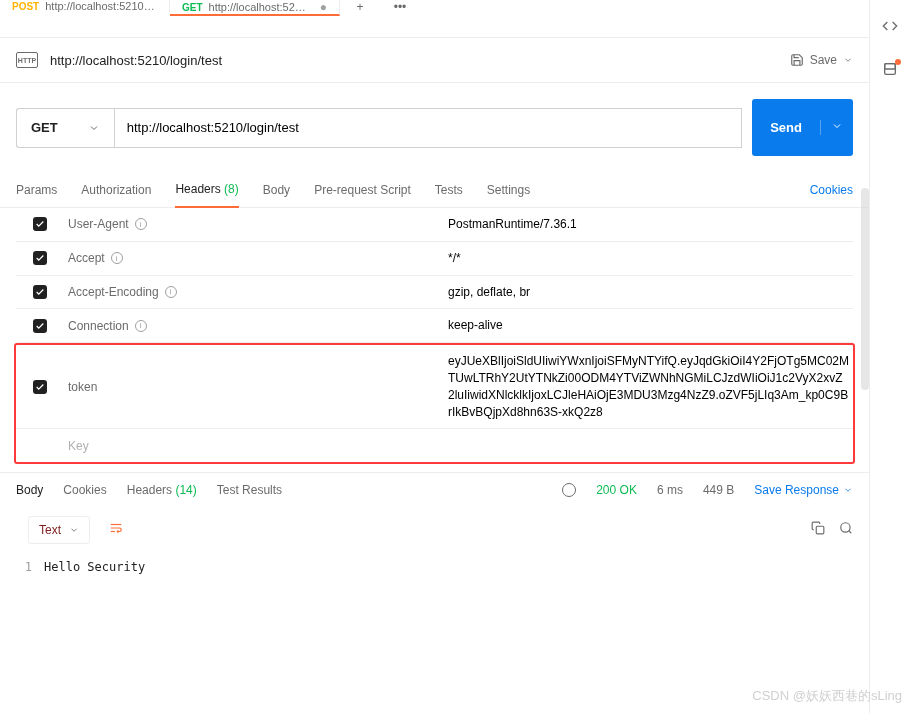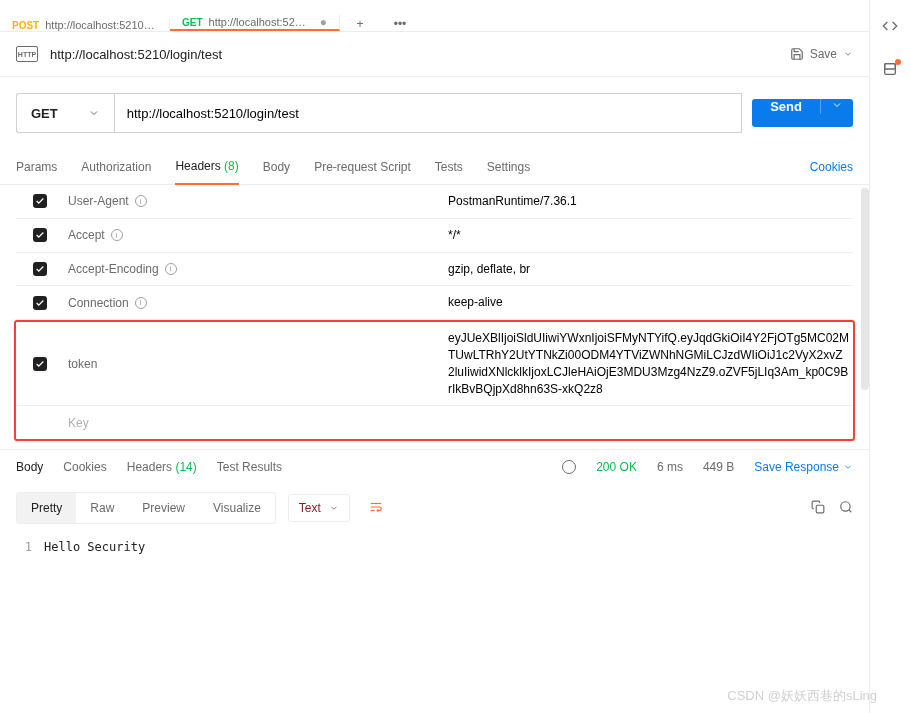--- a/index.html
+++ b/index.html
@@ -3,40 +3,40 @@
 <meta charset="utf-8">
 <style>
 * { box-sizing: border-box; margin: 0; padding: 0; }
 body { font-family: -apple-system, BlinkMacSystemFont, "Segoe UI", Arial, sans-serif; font-size: 12px; color: #212121; background: #fff; width: 910px; height: 713px; overflow: hidden; position: relative; }
 .main { display: flex; height: 100%; }
 .content { flex: 1; display: flex; flex-direction: column; border-right: 1px solid #ededed; }
 .rightbar { width: 40px; display: flex; flex-direction: column; align-items: center; padding-top: 18px; gap: 24px; color: #6b6b6b; }
 .rightbar .ic { position: relative; cursor: pointer; }
 .dot { position: absolute; top: -2px; right: -3px; width: 6px; height: 6px; background: #ff6c37; border-radius: 50%; }
 
-.tabs { display: flex; border-bottom: 1px solid #ededed; height: 32px; align-items: flex-end; }
+.tabs { display: flex; border-bottom: 1px solid #ededed; height: 38px; align-items: flex-start; }
 .tab { display: flex; align-items: center; padding: 0 12px; gap: 6px; border-right: 1px solid #ededed; color: #6b6b6b; cursor: pointer; min-width: 0; max-width: 170px; }
 .tab.active { background: #fff; border-bottom: 2px solid #ff6c37; }
 .tab .method { font-weight: 600; font-size: 10px; }
 .tab .method.post { color: #ffb400; }
 .tab .method.get { color: #0cbb52; }
 .tab .ttxt { font-size: 11px; overflow: hidden; text-overflow: ellipsis; white-space: nowrap; }
 .tab .x { color: #a0a0a0; margin-left: 4px; }
 .tab-plus, .tab-more { display: flex; align-items: center; justify-content: center; width: 40px; color: #6b6b6b; cursor: pointer; }
 
 .titlebar { display: flex; align-items: center; padding: 14px 16px; gap: 12px; border-bottom: 1px solid #ededed; }
 .httpicon { width: 22px; height: 16px; border: 1px solid #6b6b6b; border-radius: 2px; display: flex; align-items: center; justify-content: center; font-size: 7px; color: #6b6b6b; font-weight: bold; }
 .title { font-weight: 400; font-size: 13px; flex: 1; }
 .savebtn { display: flex; align-items: center; gap: 6px; color: #6b6b6b; cursor: pointer; font-size: 12px; }
 
 .reqrow { display: flex; align-items: center; padding: 16px; gap: 0; }
 .methodsel { display: flex; align-items: center; gap: 30px; padding: 0 14px; height: 40px; border: 1px solid #d0d0d0; border-right: none; border-radius: 3px 0 0 3px; cursor: pointer; }
 .methodsel .m { color: #212121; font-weight: 600; font-size: 13px; }
 .urlinput { flex: 1; height: 40px; border: 1px solid #d0d0d0; padding: 0 12px; font-size: 13px; outline: none; }
-.sendbtn { display: flex; align-items: flex-start; background: #097bed; color: #fff; height: 28px; margin-left: 10px; border-radius: 3px; cursor: pointer; }
+.sendbtn { display: flex; align-items: center; background: #097bed; color: #fff; height: 57px; margin-left: 10px; border-radius: 3px; cursor: pointer; }
 .sendbtn .lbl { padding: 0 18px; font-weight: 600; font-size: 13px; }
 .sendbtn .dd { padding: 0 10px; border-left: 1px solid rgba(255,255,255,0.3); }
 
 .reqtabs { display: flex; align-items: center; padding: 0 16px; border-bottom: 1px solid #ededed; gap: 24px; height: 36px; }
 .reqtabs .t { color: #6b6b6b; cursor: pointer; font-size: 12px; padding: 10px 0; }
 .reqtabs .t.active { color: #212121; font-weight: 400; border-bottom: 2px solid #ff6c37; }
 .reqtabs .cnt { color: #0cbb52; }
 .reqtabs .spacer { flex: 1; }
 .reqtabs .cookies { color: #097bed; cursor: pointer; }
 
@@ -69,21 +69,21 @@
 .wrapic { margin-left: 10px; color: #ff6c37; cursor: pointer; padding: 6px 8px; }
 .resp-toolbar .spacer { flex: 1; }
 .resp-toolbar .ic { color: #6b6b6b; margin-left: 14px; cursor: pointer; }
 
 .codebody { padding: 8px 16px; display: flex; font-family: Menlo, Consolas, monospace; font-size: 12px; }
 .lineno { width: 28px; color: #a0a0a0; text-align: right; padding-right: 12px; }
 .codetxt { color: #212121; }
 
 .scrollbar { position: absolute; right: 41px; top: 188px; width: 8px; height: 202px; background: #d6d6d6; border-radius: 4px; opacity: 0.6; }
 
-.watermark { position: absolute; bottom: 8px; right: 33px; color: #d0d0d0; font-size: 13px; pointer-events: none; }
+.watermark { position: absolute; bottom: 8px; right: 8px; color: #d0d0d0; font-size: 13px; pointer-events: none; }
 </style>
 </head>
 <body>
 
 <div class="main">
   <div class="content">
 
     <div class="tabs">
       <div class="tab">
         <span class="method post">POST</span>
@@ -235,26 +235,20 @@
         <div>449 B</div>
         <div class="saver">
             <span>Save Response</span>
             <svg width="10" height="10" viewBox="0 0 24 24" fill="none" stroke="#097bed" stroke-width="2">
               <polyline points="6 9 12 15 18 9"></polyline>
             </svg>
           </div>
       </div>
 
       <div class="resp-toolbar">
-        <div class="viewgroup">
-          <div class="v active">Pretty</div>
-          <div class="v">Raw</div>
-          <div class="v">Preview</div>
-          <div class="v">Visualize</div>
-        </div>
         <div class="typegroup">
           <span>Text</span>
           <svg width="10" height="10" viewBox="0 0 24 24" fill="none" stroke="#6b6b6b" stroke-width="2">
               <polyline points="6 9 12 15 18 9"></polyline>
             </svg>
         </div>
         <div class="wrapic">
           <svg width="16" height="14" viewBox="0 0 24 24" fill="none" stroke="#ff6c37" stroke-width="2">
               <line x1="3" y1="6" x2="21" y2="6"></line>
               <path d="M3 12h15a3 3 0 0 1 0 6h-4"></path>

